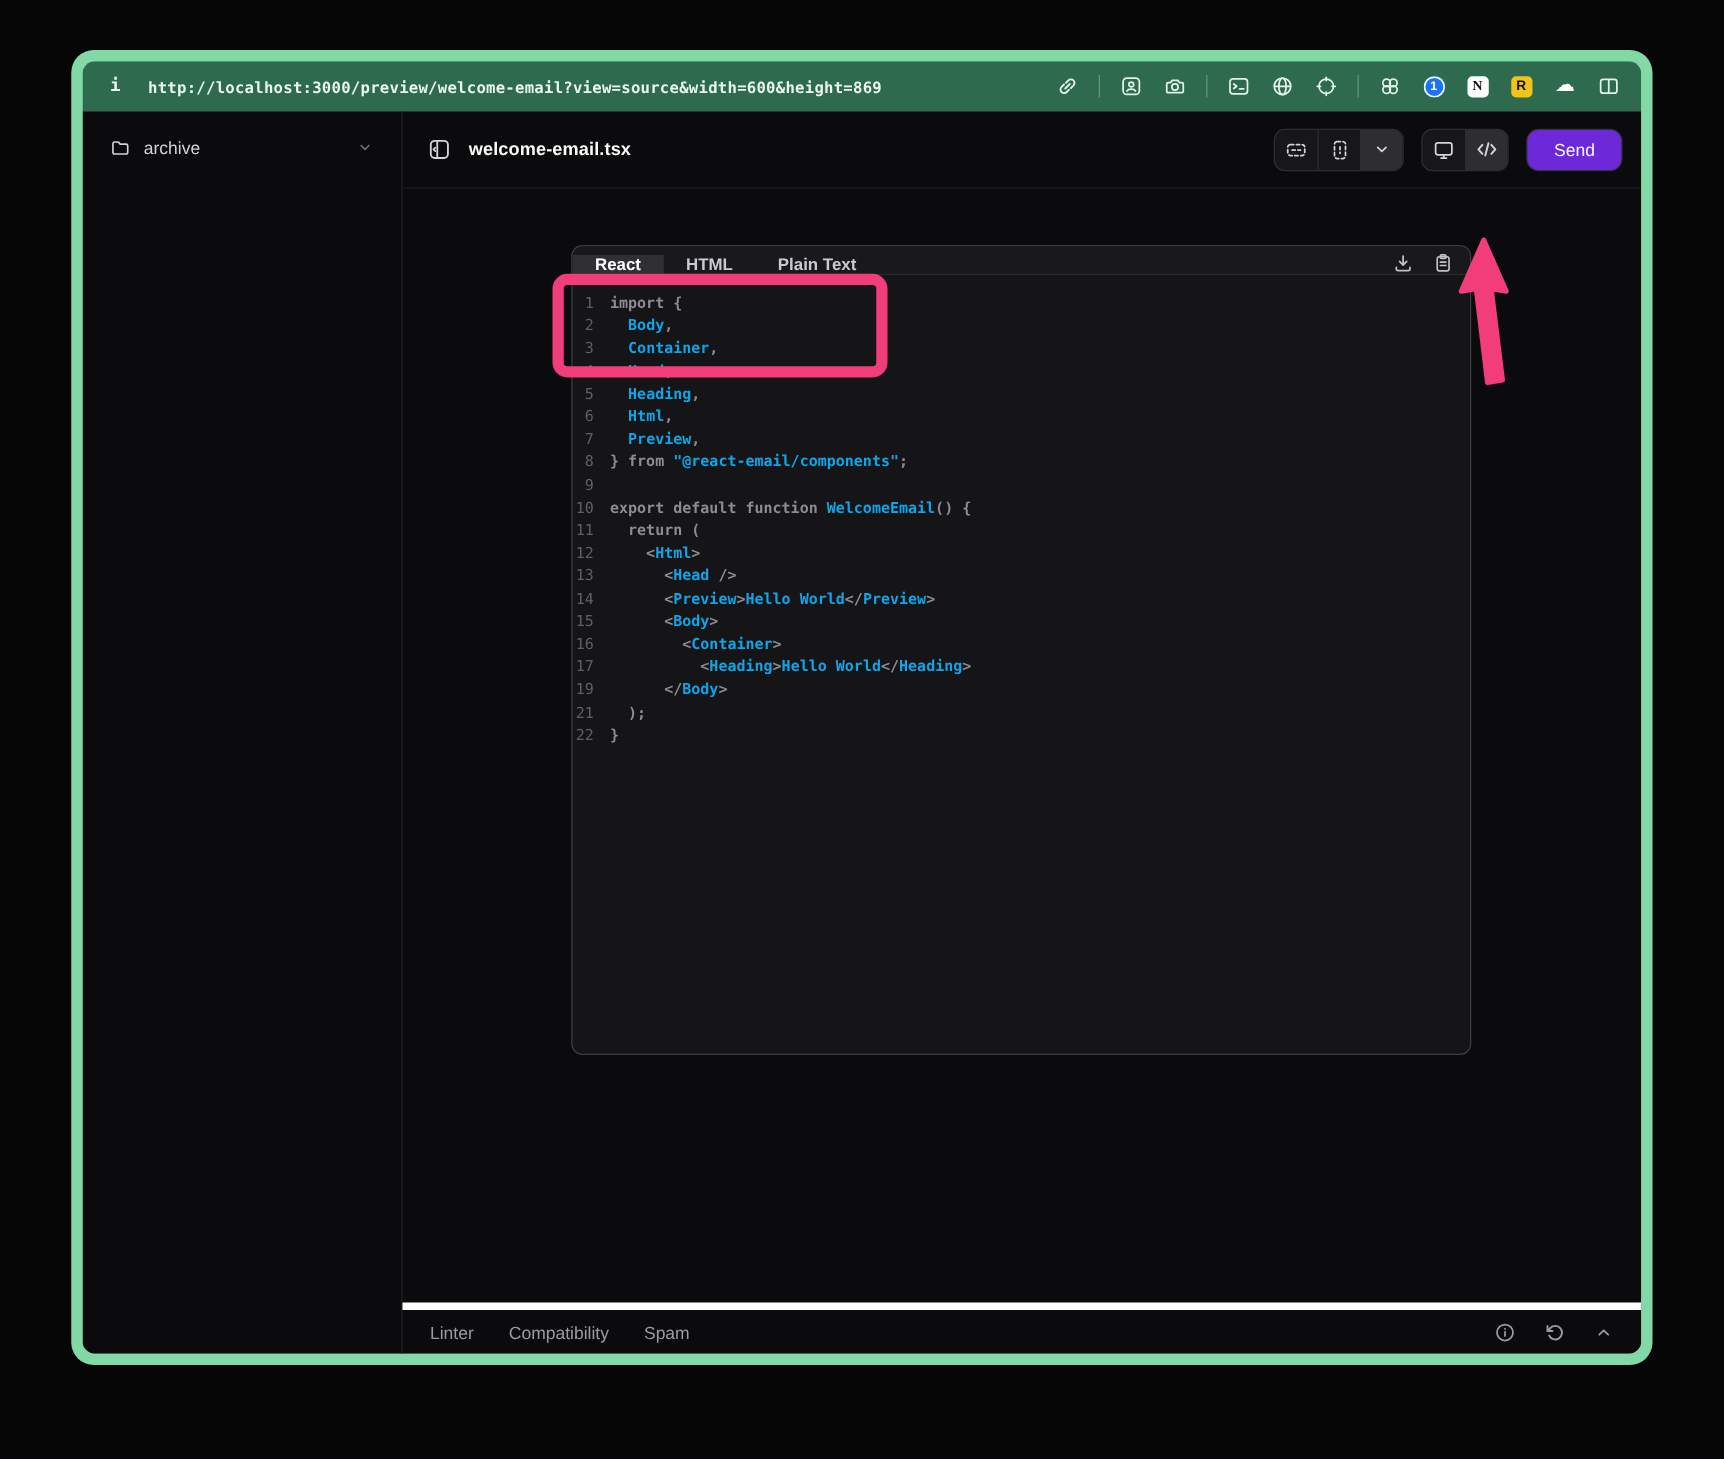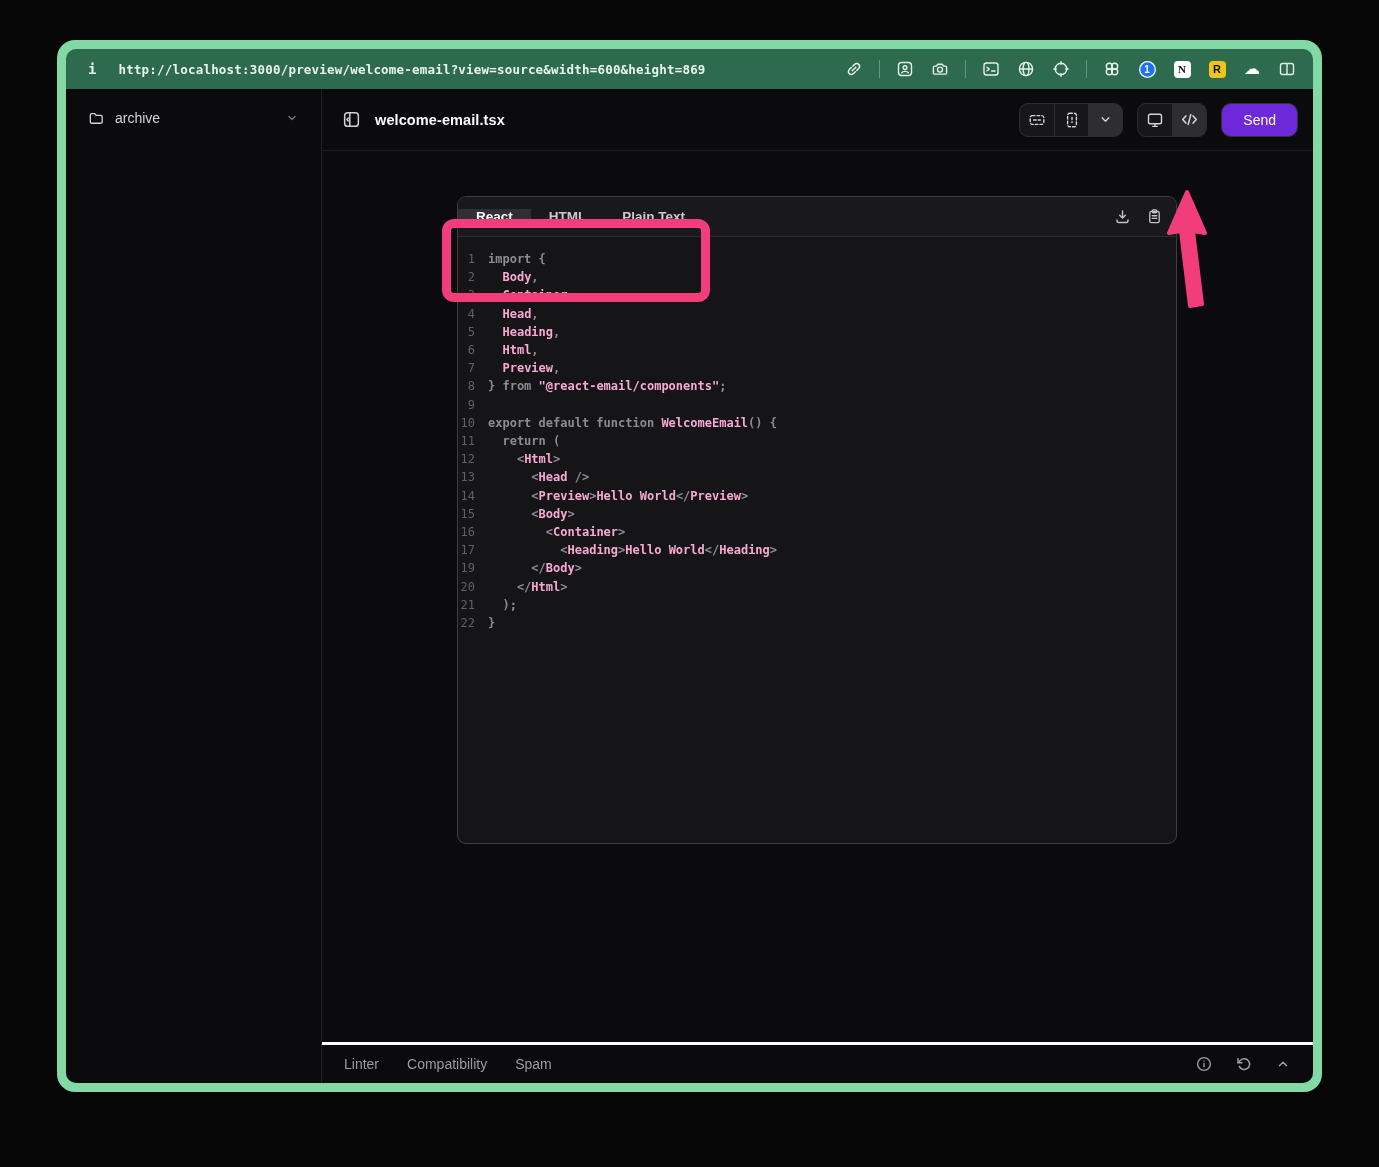--- a/index.html
+++ b/index.html
@@ -63,37 +63,37 @@
   .send-btn { height:34px; padding:0 21px; display:flex; align-items:center;
     background:#6d28d9; border:1px solid #333339; border-radius:10px;
     color:#fafafa; font-size:14px; font-weight:500; cursor:pointer; }
 
   .main-content { flex:1; position:relative; min-height:0; }
 
   
   .code-panel { position:absolute; left:135px; top:45px; width:720px; height:648px;
     background:#151518; border:1px solid #3d3d44; border-radius:9px;
     display:flex; flex-direction:column; overflow:hidden; }
-  .panel-tabs { height:40px; flex-shrink:0; background:#19191d; border-bottom:1px solid #29292e;
-    display:flex; align-items:center; }
+  .panel-tabs { height:23px; flex-shrink:0; background:#19191d; border-bottom:1px solid #29292e;
+    display:flex; align-items:flex-end; }
   .tab { padding:0 18px; display:flex; align-items:center; font-size:13.5px; font-weight:600;
     color:#c9c9cf; cursor:pointer; }
   .tab.active { background:#2f2f34; color:#ffffff; }
   .panel-actions { margin-left:auto; display:flex; align-items:center; gap:15px;
     padding-right:13px; color:#c2c2c7; }
   .pa-icon { cursor:pointer; display:flex; }
   .code-body { flex:1; padding-top:13px; font-family:"DejaVu Sans Mono", monospace;
     font-size:12px; line-height:18.2px; overflow:hidden; }
   .code-line { display:flex; white-space:pre; }
   .ln { width:30px; flex-shrink:0; text-align:right; padding-right:13px; color:#5f5f66; }
   .tok-d { color:#8b8b91;font-weight:bold; }
-  .tok-b { color:#f9a8d4; font-weight:700; }
-
-  
-  .status-bar { height:41px; flex-shrink:0; border-top:3px solid #ffffff; display:flex;
+  .tok-b { color:#0ea5e9; font-weight:700; }
+
+  
+  .status-bar { height:41px; flex-shrink:0; border-top:6px solid #ffffff; display:flex;
     align-items:center; gap:28px; padding:0 22px; color:#9b9ba3; font-size:14px; }
   .status-item { cursor:pointer; }
   .status-icons { margin-left:auto; display:flex; align-items:center; gap:22px; color:#9b9ba3; }
 
   
   .anno-rect { position:absolute; left:120px; top:68px; width:268px; height:83px;
     border:9px solid var(--pink); border-radius:12px; z-index:50; pointer-events:none; }
   .anno-arrow { position:absolute; left:840px; top:38px; z-index:50; pointer-events:none; }
 </style>
 </head>
@@ -292,21 +292,20 @@
                 <div class="code-line"><span class="ln">9</span><span></span></div>
                 <div class="code-line"><span class="ln">10</span><span><span class="tok-d">export default function </span><span class="tok-b">WelcomeEmail</span><span class="tok-d">() {</span></span></div>
                 <div class="code-line"><span class="ln">11</span><span><span class="tok-d">  return (</span></span></div>
                 <div class="code-line"><span class="ln">12</span><span><span class="tok-d">    &lt;</span><span class="tok-b">Html</span><span class="tok-d">&gt;</span></span></div>
                 <div class="code-line"><span class="ln">13</span><span><span class="tok-d">      &lt;</span><span class="tok-b">Head</span><span class="tok-d"> /&gt;</span></span></div>
                 <div class="code-line"><span class="ln">14</span><span><span class="tok-d">      &lt;</span><span class="tok-b">Preview</span><span class="tok-d">&gt;</span><span class="tok-b">Hello World</span><span class="tok-d">&lt;/</span><span class="tok-b">Preview</span><span class="tok-d">&gt;</span></span></div>
                 <div class="code-line"><span class="ln">15</span><span><span class="tok-d">      &lt;</span><span class="tok-b">Body</span><span class="tok-d">&gt;</span></span></div>
                 <div class="code-line"><span class="ln">16</span><span><span class="tok-d">        &lt;</span><span class="tok-b">Container</span><span class="tok-d">&gt;</span></span></div>
                 <div class="code-line"><span class="ln">17</span><span><span class="tok-d">          &lt;</span><span class="tok-b">Heading</span><span class="tok-d">&gt;</span><span class="tok-b">Hello World</span><span class="tok-d">&lt;/</span><span class="tok-b">Heading</span><span class="tok-d">&gt;</span></span></div>
                 <div class="code-line"><span class="ln">19</span><span><span class="tok-d">      &lt;/</span><span class="tok-b">Body</span><span class="tok-d">&gt;</span></span></div>
-                <div class="code-line"><span class="ln">20</span><span><span class="tok-d">    &lt;/</span><span class="tok-b">Html</span><span class="tok-d">&gt;</span></span></div>
                 <div class="code-line"><span class="ln">21</span><span><span class="tok-d">  );</span></span></div>
                 <div class="code-line"><span class="ln">22</span><span><span class="tok-d">}</span></span></div>
               </div>
           </div>
 
           <div class="anno-rect"></div>
           <svg class="anno-arrow" width="54" height="122" viewBox="0 0 54 122">
             <polygon points="25,3 7,44 19,42 28,117 40,115 31,42 43,44" fill="var(--pink)" stroke="var(--pink)" stroke-width="4" stroke-linejoin="round"></polygon>
           </svg>
         </div>

